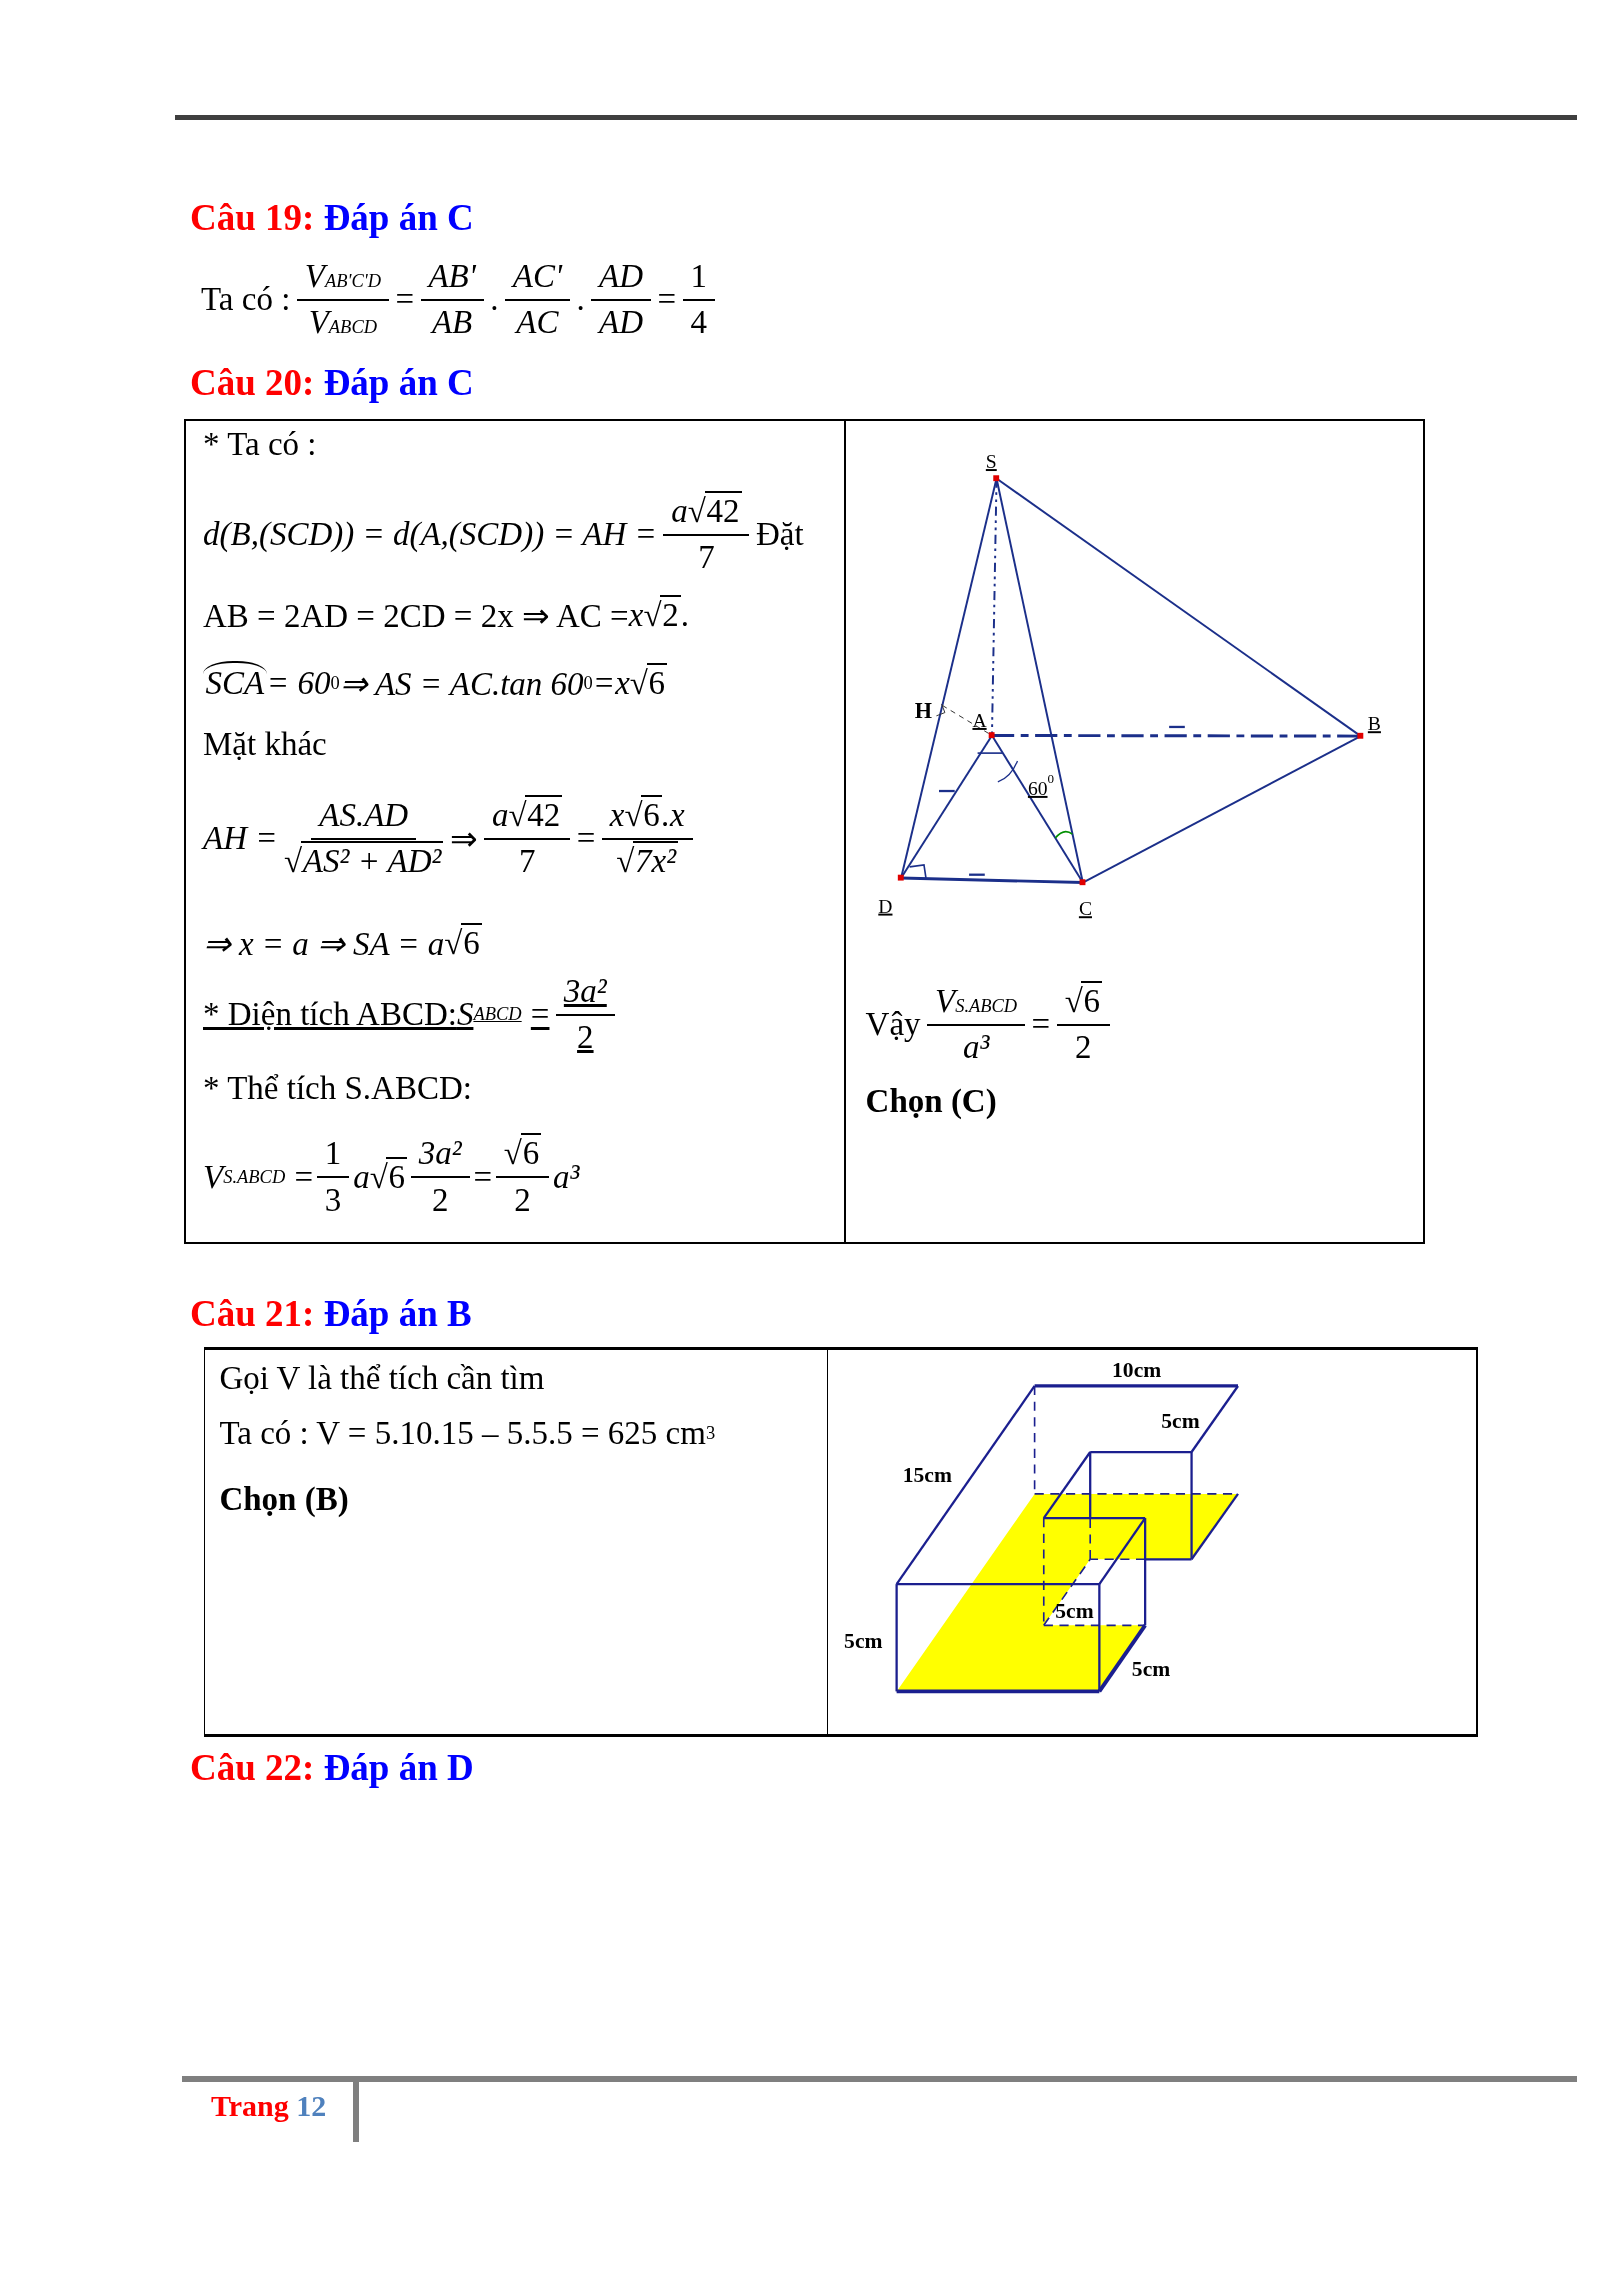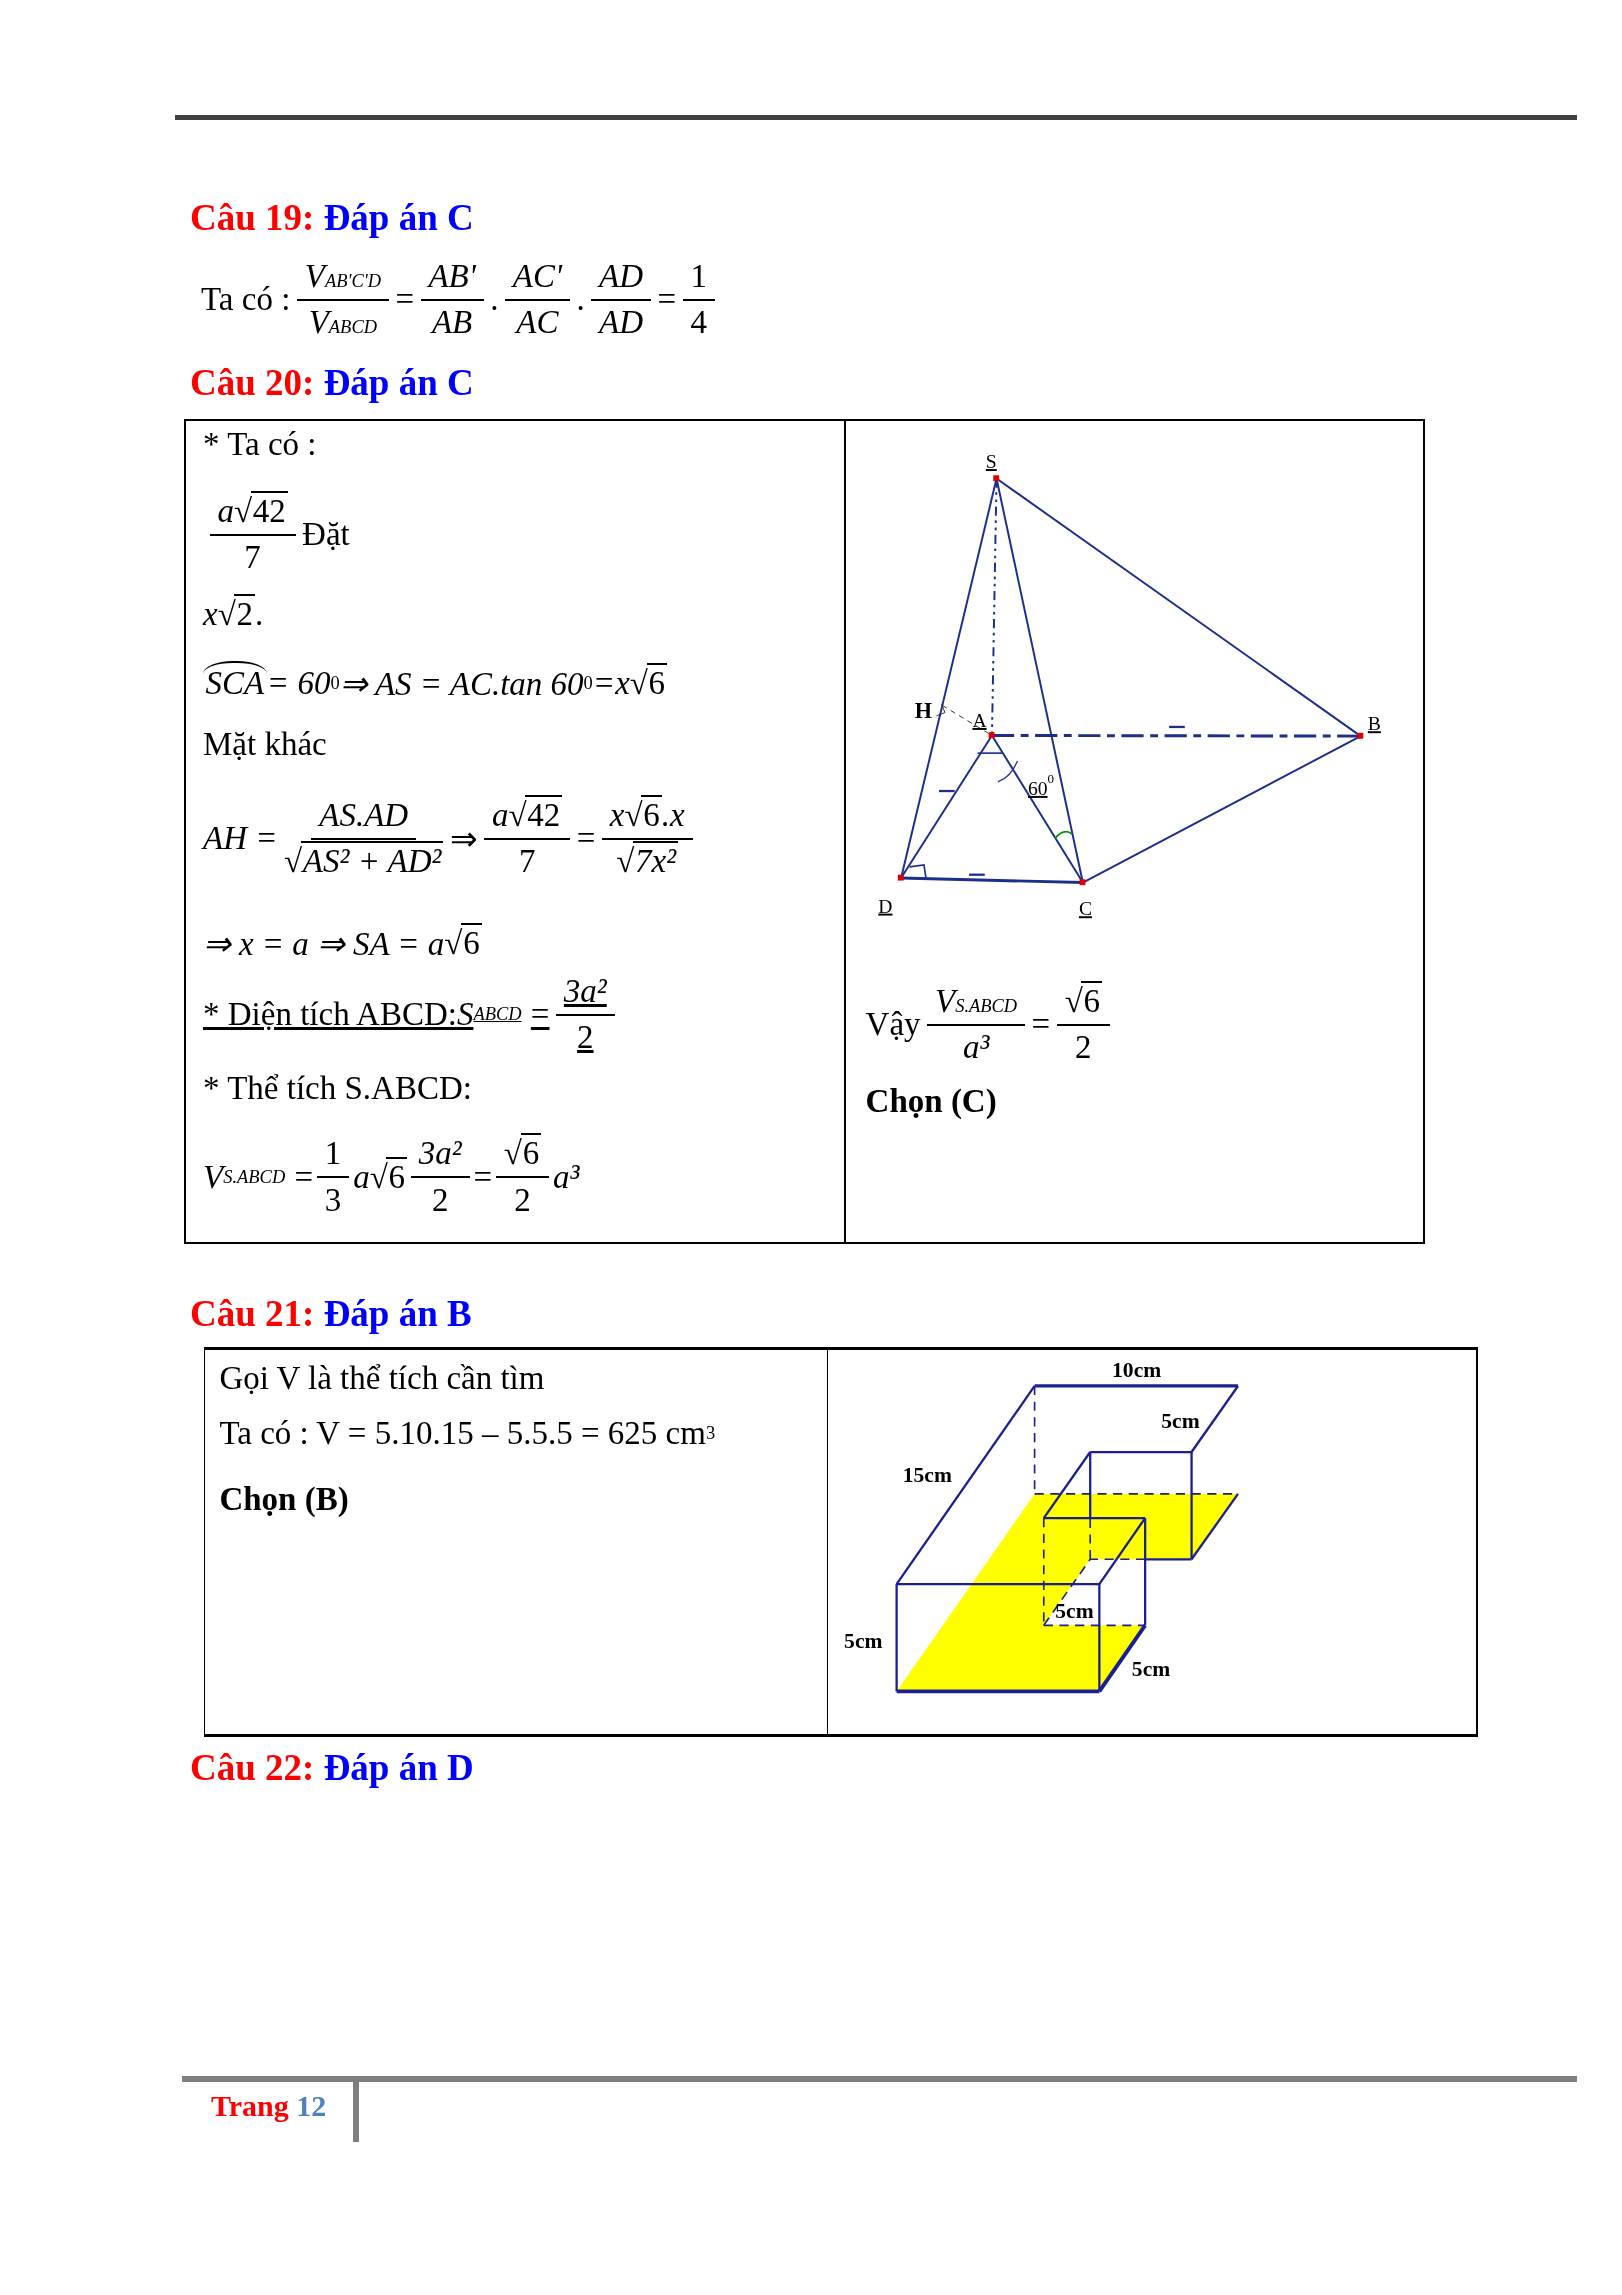--- a/index.html
+++ b/index.html
@@ -88,31 +88,33 @@
   </div>
 
   <div class="box" style="left:184px;top:419px;width:1237px;height:821px;">
 
     <div class="abs" style="left:658px;top:0;width:2px;height:100%;background:#000;"></div>
 
     <div class="cell" style="left:0;width:658px;">
       <div class="row up" style="left:17px;top:5.2px;">* Ta có :</div>
 
       <div class="row it" style="left:17px;top:58px;height:111px;">
+        <span>d(B,(SCD)) = d(A,(SCD)) = AH =</span>
         <span class="frac">
           <span class="num">
               <span class="it">a</span>
               <span class="sq"><span class="rs">√</span><span class="rad up">42</span></span>
             </span>
           <span class="den up">7</span>
         </span>
         <span class="up">Đặt</span>
       </div>
 
       <div class="row up" style="left:17px;top:175px;">
+        <span>AB = 2AD = 2CD = 2x ⇒ AC = </span>
         <span class="it">x</span>
         <span class="sq"><span class="rs">√</span><span class="rad">2</span></span>
         <span> .</span>
       </div>
 
       <div class="row it" style="left:17px;top:236px;height:52px;">
         <span class="hat">SCA</span>
         <span> = 60</span>
           <sup class="up">0</sup>
         <span> ⇒ AS = AC.tan 60</span>

